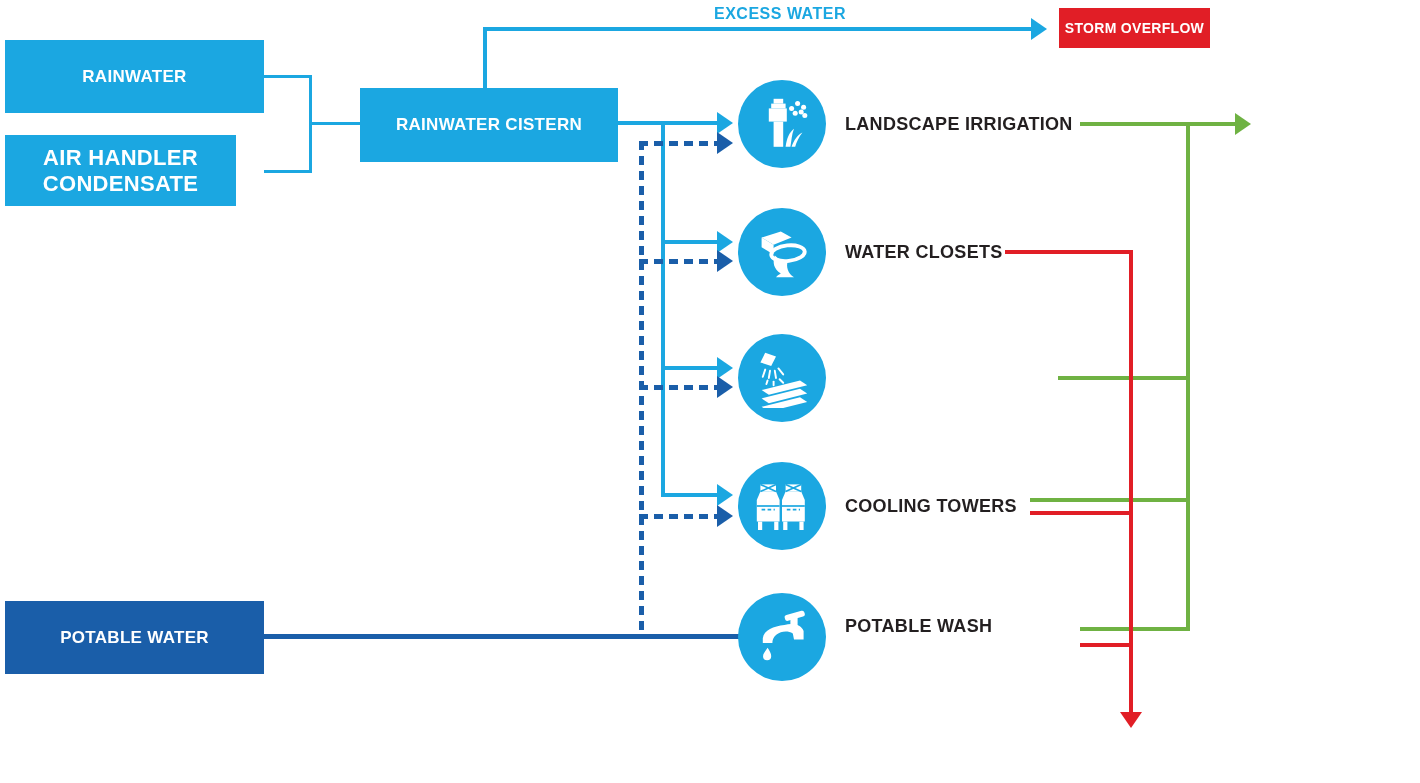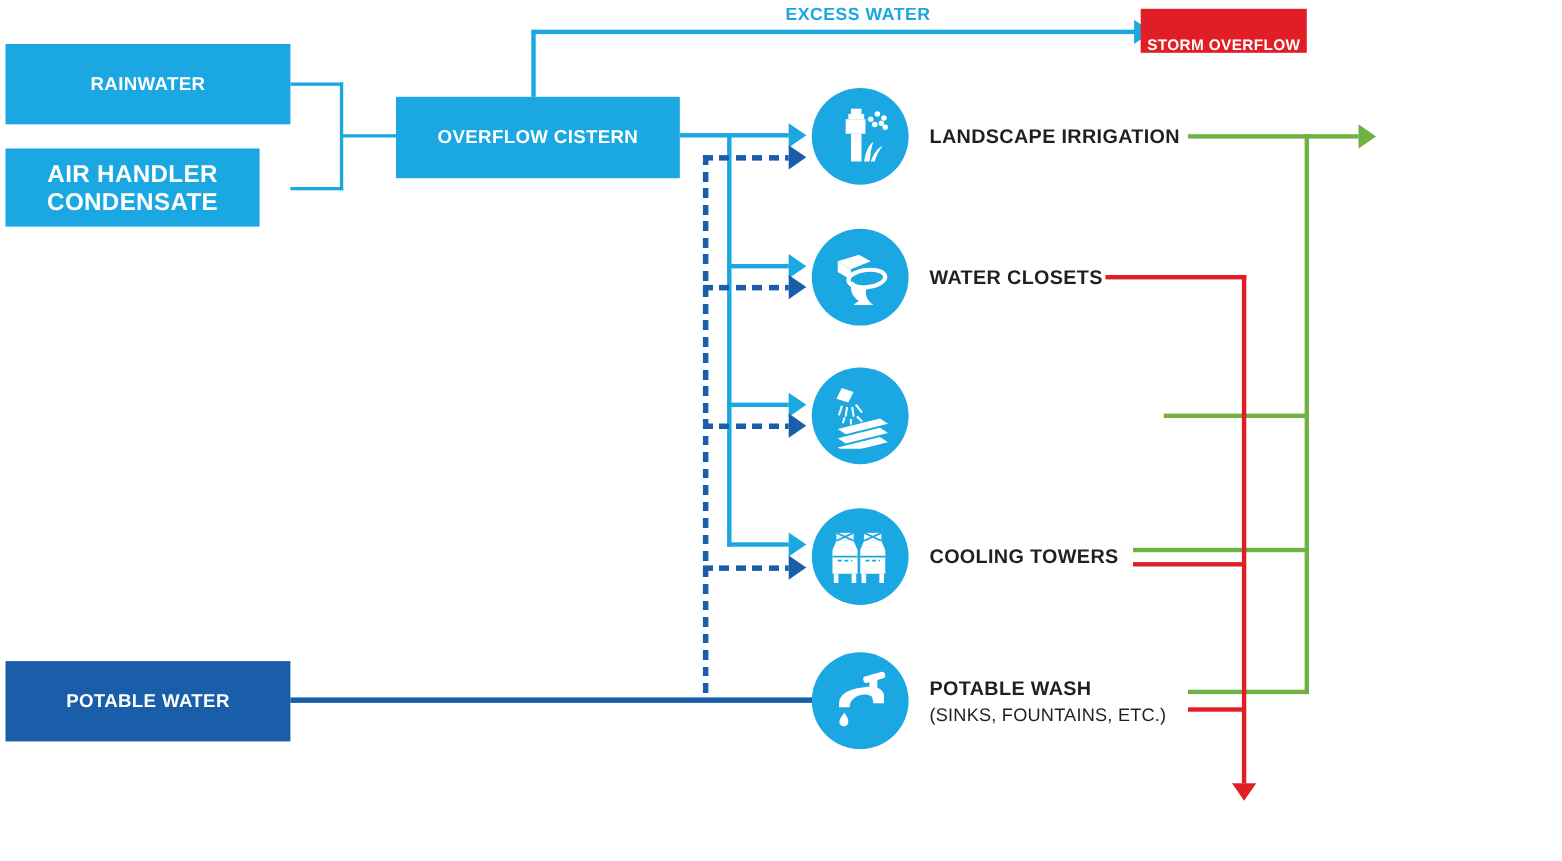--- a/index.html
+++ b/index.html
@@ -89,29 +89,29 @@
   <div class="node lb-bg" style="left:5px; top:135px; width:231px; height:71px; font-size:22px;text-align:center;">
     <span class="lbl" style="max-width:180px;">AIR HANDLER CONDENSATE</span>
   </div>
 
   <div class="hline lb" style="left:264px; top:75px;  width:48px; height:3px;"></div>
   <div class="hline lb" style="left:264px; top:170px; width:48px; height:3px;"></div>
   <div class="vline lb" style="left:309px; top:75px;  width:3px;  height:98px;"></div>
   <div class="hline lb" style="left:310px; top:122px; width:50px; height:3px;"></div>
 
   <div class="node lb-bg" style="left:360px; top:88px; width:258px; height:74px; font-size:17px;">
-    <span class="lbl">OVERFLOW CISTERN</span>
+    <span class="lbl">RAINWATER CISTERN</span>
   </div>
 
   <div class="vline lb" style="left:483px; top:30px; width:4px; height:58px;"></div>
   <div class="hline lb" style="left:483px; top:27px; width:550px; height:4px;"></div>
   <div class="arr-r a-lb" style="left:1031px; top:18px;"></div>
   <div class="flow-label" style="left:690px; top:5px; width:180px;">EXCESS WATER</div>
 
-  <div class="node rd-bg" style="left:1037px; top:8px; width:151px; height:40px; font-size:14px;align-items:flex-end;">
+  <div class="node rd-bg" style="left:1059px; top:8px; width:151px; height:40px; font-size:14px;">
     <span class="lbl">STORM OVERFLOW</span>
   </div>
 
   <div class="hline lb" style="left:618px; top:121px; width:99px; height:4px;"></div>
   <div class="vline lb" style="left:661px; top:121px; width:4px; height:376px;"></div>
   <div class="hline lb" style="left:661px; top:240px; width:56px; height:4px;"></div>
   <div class="hline lb" style="left:661px; top:366px; width:56px; height:4px;"></div>
   <div class="hline lb" style="left:661px; top:493px; width:56px; height:4px;"></div>
   <div class="arr-r a-lb" style="left:717px; top:112px;"></div>
   <div class="arr-r a-lb" style="left:717px; top:231px;"></div>
@@ -231,16 +231,15 @@
       <g fill="#ffffff">
         <rect x="27" y="5" width="17" height="5" rx="2" transform="rotate(-16 35 7)"></rect>
         <rect x="32" y="9" width="6" height="7"></rect>
         <path d="M27,15 C35,13 41,15 43,20 L43,27 L35,27 L34,22 C31,20 27,20 24,21 C19,23 17,26 17,30 L9,30 L9,26 C10,19 18,16 27,15 Z"></path>
         <path d="M13,34 C15,37 16,39 16,41 a3.4,3.4 0 1 1 -6.8,0 C9.2,39 11,37 13,34 Z"></path>
       </g>
     </svg>
   </div>
   <div class="use-label" style="top:614px;">
     <span>POTABLE WASH</span>
-    <span class="use-sublabel">(SINKS, FOUNTAINS, ETC.)</span>
   </div>
 
 </div>
 
 </body></html>

